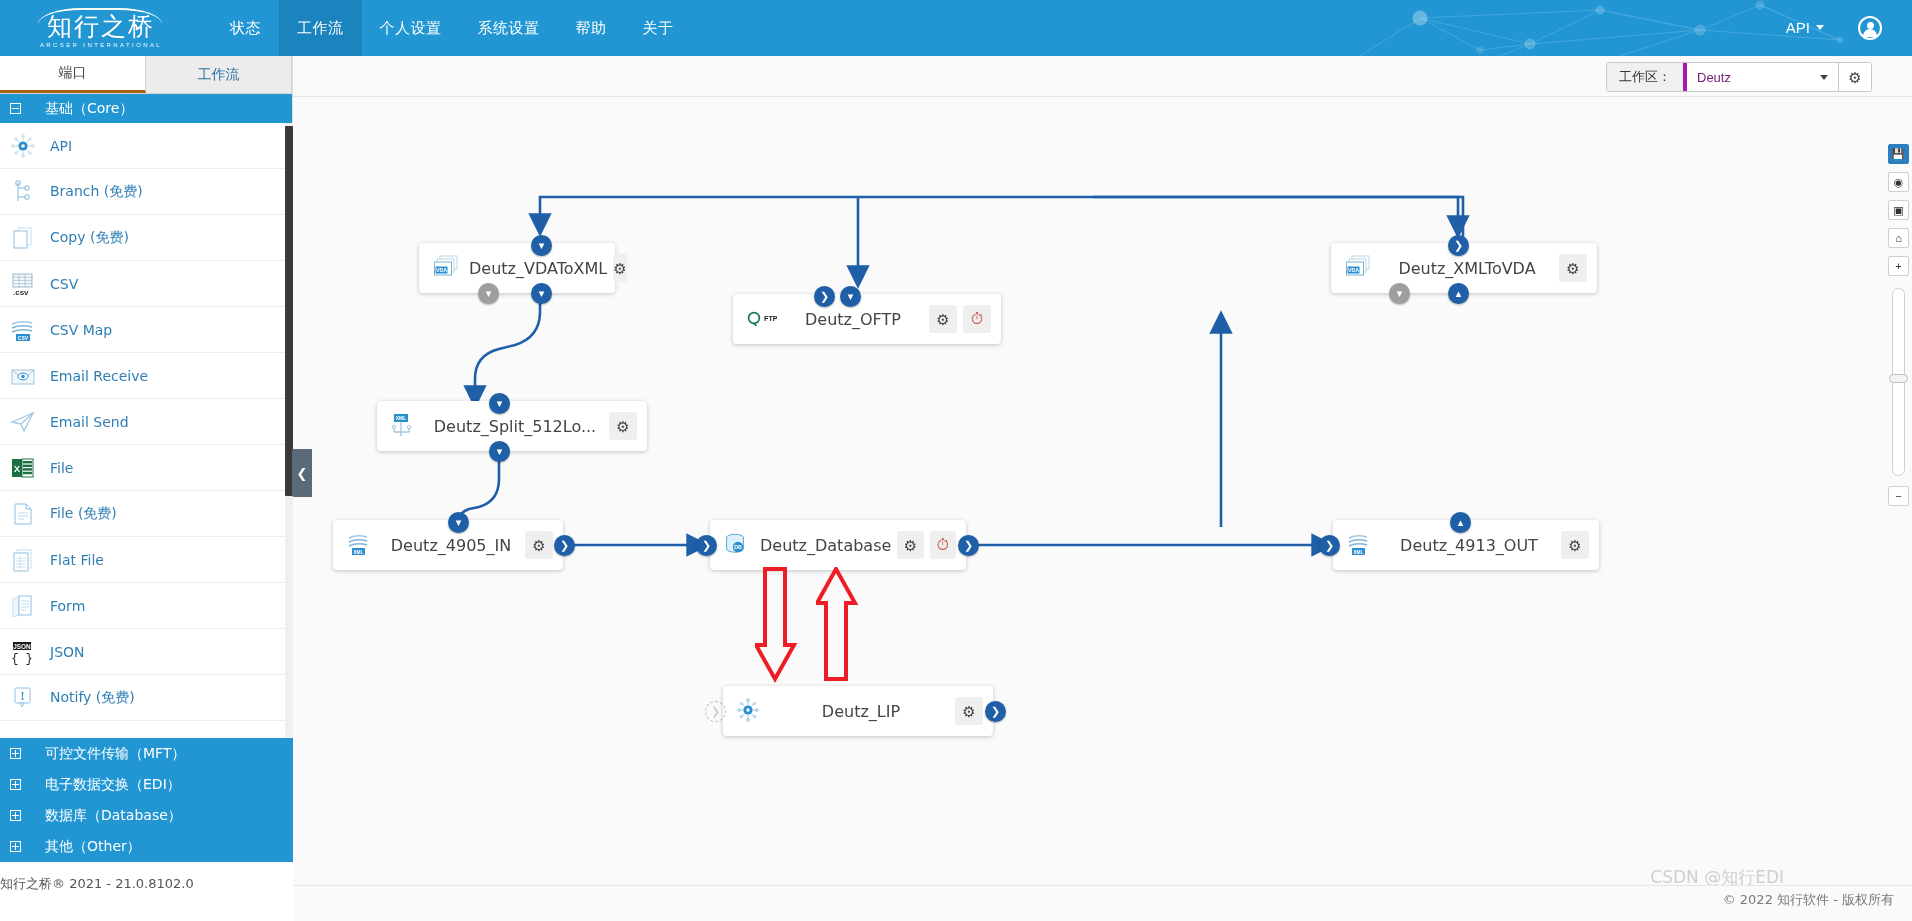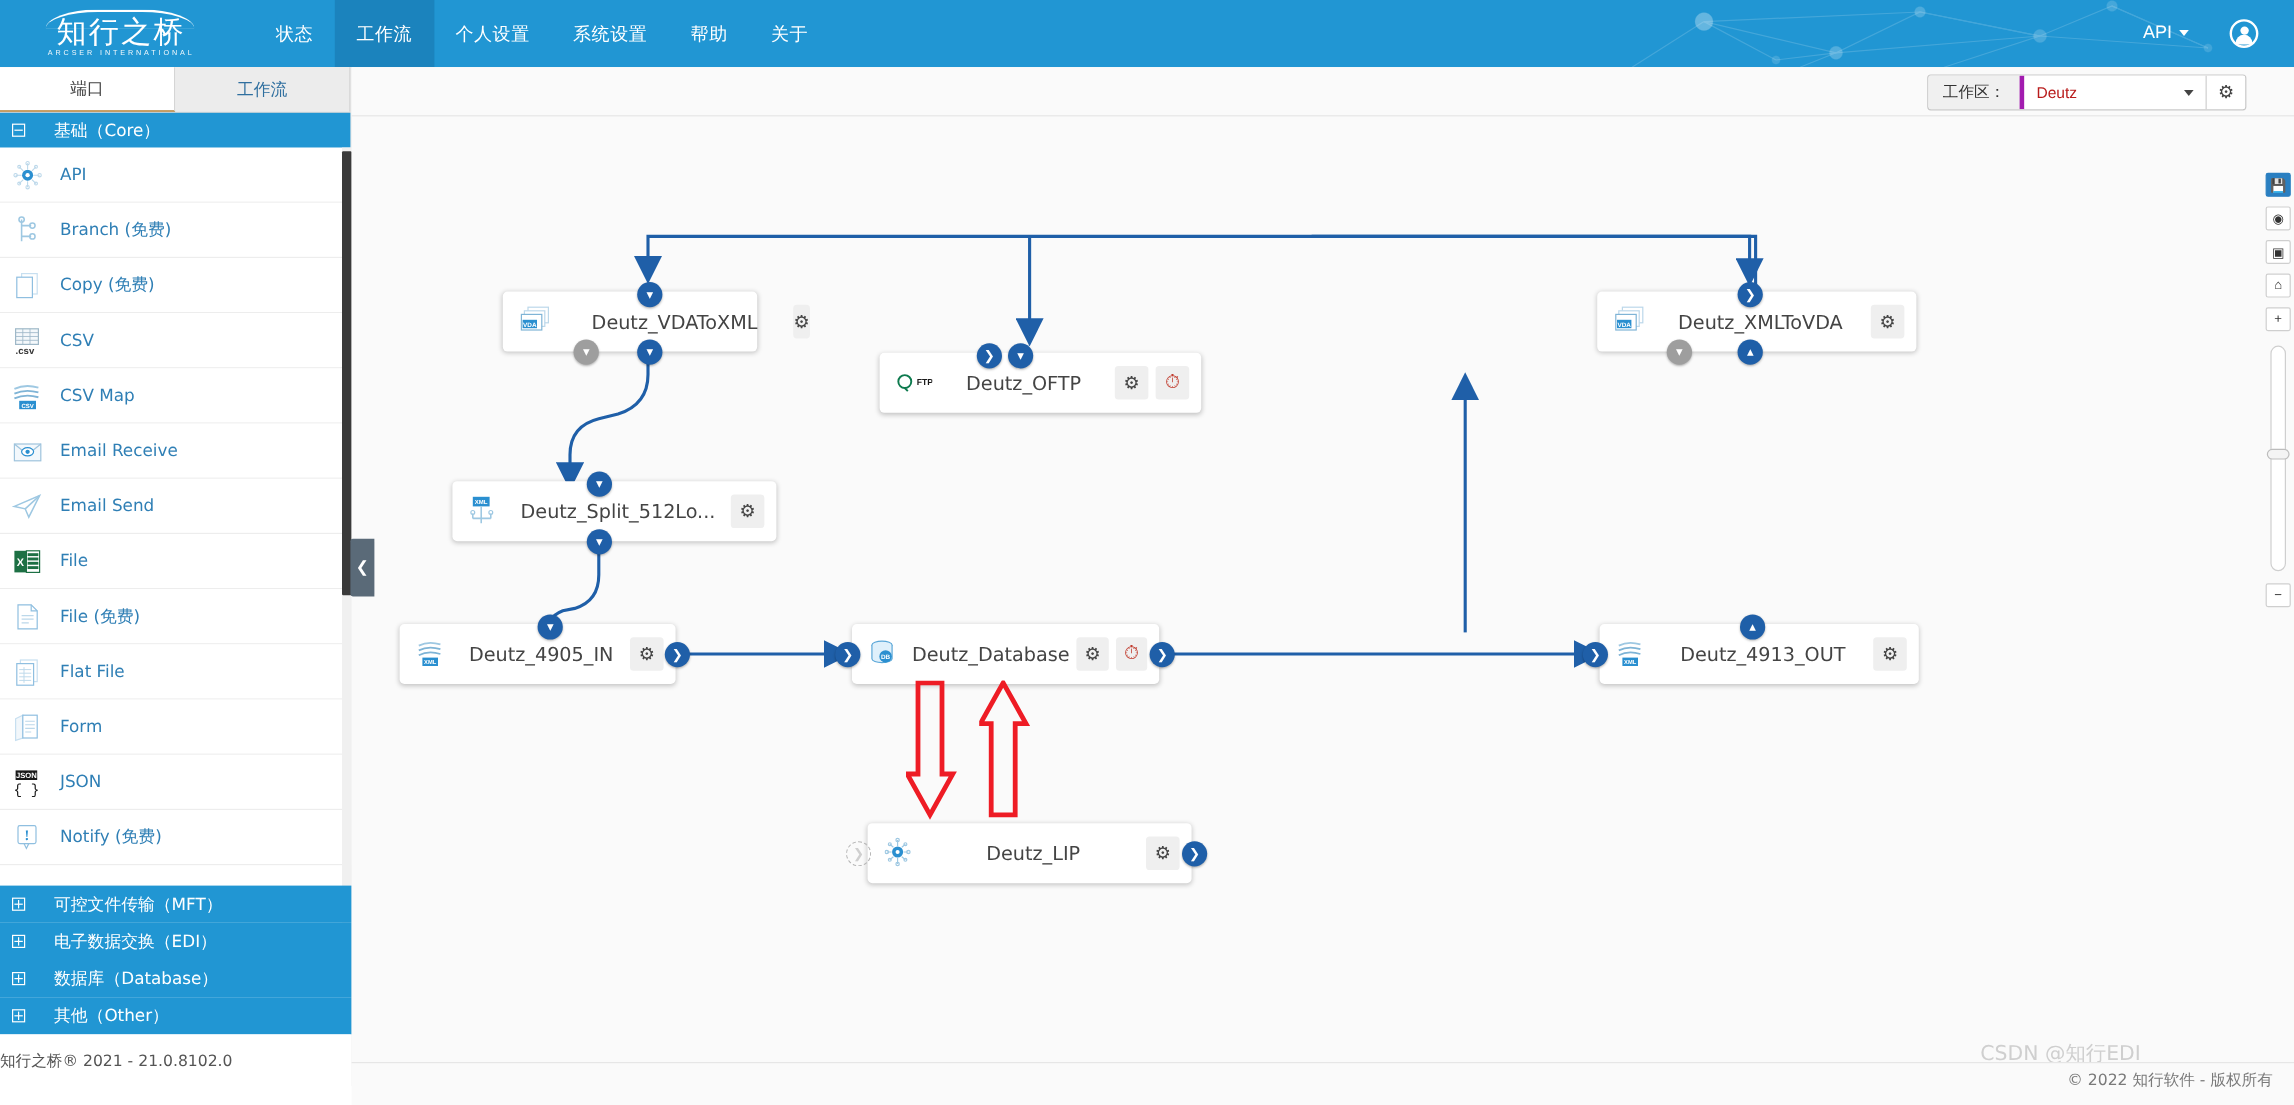--- a/index.html
+++ b/index.html
@@ -81,21 +81,21 @@
     position:absolute; left:0; top:56px; width:293px; height: 849px;
     background:#fff; border-right:1px solid #dcdcdc;
   }
   .tabs { display:flex; height:38px; background:#ececec; border-bottom:1px solid #d5d5d5; }
   .tab {
     flex:1; display:flex; align-items:center; justify-content:center;
     font-size:14px; color:#2f6f9f; cursor:pointer;
     font-family:"DejaVu Sans",sans-serif; background:#ececec;
     border-right:1px solid #d5d5d5;
   }
-  .tab.active { background:#fff; color:#444; border-bottom:1px solid #a16207;font-family:Liberation Mono, monospace; }
+  .tab.active { background:#fff; color:#444; border-bottom:3px solid #a16207;font-family:Liberation Mono, monospace; }
 
   .cat-header {
     background:#2196d3; color:#fff; font-size:14px; height:29px;
     display:flex; align-items:center; gap:24px; padding-left:10px;
     font-family:"DejaVu Sans",sans-serif; cursor:pointer;
   }
   .boxicon {
     width:11px;height:11px;border:1px solid #fff; position:relative; display:inline-block;
   }
   .boxicon::before{content:"";position:absolute;left:1px;top:4px;width:7px;height:1px;background:#fff;}
@@ -139,21 +139,21 @@
     position:absolute; right:40px; top:6px; display:flex; height:30px;
     border:1px solid #c8c8c8; border-radius:3px; overflow:hidden; background:#fff;
   }
   .ws-label {
     display:flex;align-items:center;padding:0 12px;background:#f0f0f0;
     font-size:13px;color:#333;border-right:4px solid #a21caf;
     font-family:"DejaVu Sans",sans-serif;
   }
   .ws-select {
     display:flex;align-items:center;justify-content:space-between;width:152px;
-    padding:0 10px; font-size:13px; color:#b91c1c; background:#fff;
+    padding:0 10px; font-size:13px; color:#701a75; background:#fff;
     border-right:1px solid #c8c8c8; font-family:"Liberation Sans",sans-serif;
   }
   .ws-gear {
     width:32px; display:flex;align-items:center;justify-content:center;background:#fff;
   }
   .gear-glyph { font-size:15px; color:#444; line-height:1; }
 
   .collapse-handle {
     position:absolute; left:-1px; top:393px; width:20px; height:48px;
     background:#5a6a78; border-radius:2px 0 0 2px;
@@ -481,21 +481,21 @@
           <path d="M206 360 L206 382 Q206 404 186 410 L176 412 Q160 418 160 440 L160 455" marker-end="url(#ah)"></path>
 
           <path d="M276 448 L405 448" marker-end="url(#ah)"></path>
 
           <path d="M680 448 L1030 448" marker-end="url(#ah)"></path>
 
           <path d="M928 430 L928 225" marker-end="url(#ah)"></path>
         </g>
       </svg>
 
-      <div class="node" style="left:126px; top:146px; width:212px;gap:24px;">
+      <div class="node" style="left:126px; top:146px; width:196px;">
         <div class="nicon">
           <svg width="30" height="28" viewBox="0 0 30 28">
             <rect x="7" y="2" width="17" height="13" fill="#fff" stroke="#bcd8ea"></rect>
             <rect x="4" y="5" width="17" height="13" fill="#fff" stroke="#bcd8ea"></rect>
             <rect x="1.5" y="8" width="17" height="13" fill="#fff" stroke="#7fb4d6"></rect>
             <rect x="2.5" y="12.5" width="12" height="7" fill="#2a8fd0"></rect>
             <text x="8.5" y="18.2" font-size="5.3" fill="#fff" text-anchor="middle" font-family="Liberation Sans, sans-serif" font-weight="bold">VDA</text>
           </svg>
         </div>
         <div class="ntitle">Deutz_VDAToXML</div>

